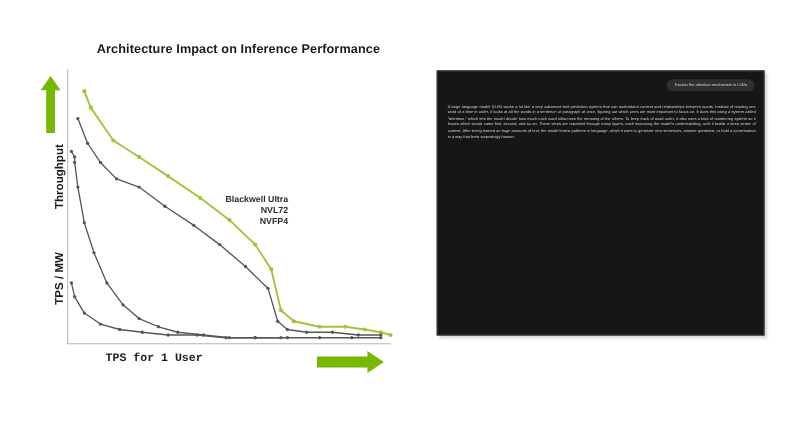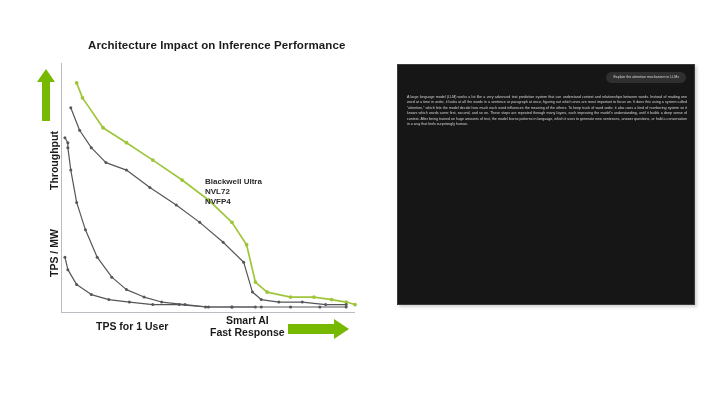--- a/index.html
+++ b/index.html
@@ -68,31 +68,31 @@
   
   .hlabel {
     position: absolute;
     font-weight: bold;
     font-size: 10.5px;
     color: #1b1b1b;
     text-align: center;
     line-height: 12px;
     white-space: pre-line;
   }
-  #label-tps1user   { left: 96px;  top: 265px; }
+  #label-tps1user   { left: 96px;  top: 265px; font-family: Liberation Mono, monospace; }
   #label-smartai    { left: 210px; top: 259px; }
 
   
   #series-annotation {
     position: absolute;
     left: 205px; top: 122px;
     font-size: 8px;
     font-weight: bold;
     color: #2a2a2a;
-    text-align: left;
+    text-align: right;
     line-height: 10px;
     white-space: pre-line;
   }
 
   
   #preview-frame {
     position: absolute;
     left: 397px; top: 64px;
     width: 298px; height: 241px;
     background: #161616;
@@ -211,22 +211,20 @@
           <circle cx="346.21" cy="252.02" r="1.5" fill="#55565a"></circle>
         </g>
     </svg>
 
     <div id="series-annotation">Blackwell Ultra
 NVL72
 NVFP4</div>
 
     <div id="label-tps1user" class="hlabel">TPS for 1 User</div>
 
-    <div id="label-smartai" class="hlabel">Smart AI
-Fast Response</div>
 
     <svg id="arrow-right" viewBox="0 0 62 22">
       <polygon points="0,6 46,6 46,1 61,11 46,21 46,16 0,16" fill="#76b900"></polygon>
     </svg>
 
   </div>
 
 
   <div id="preview-frame">
     <div id="user-bubble">Explain the attention mechanism in LLMs</div>

